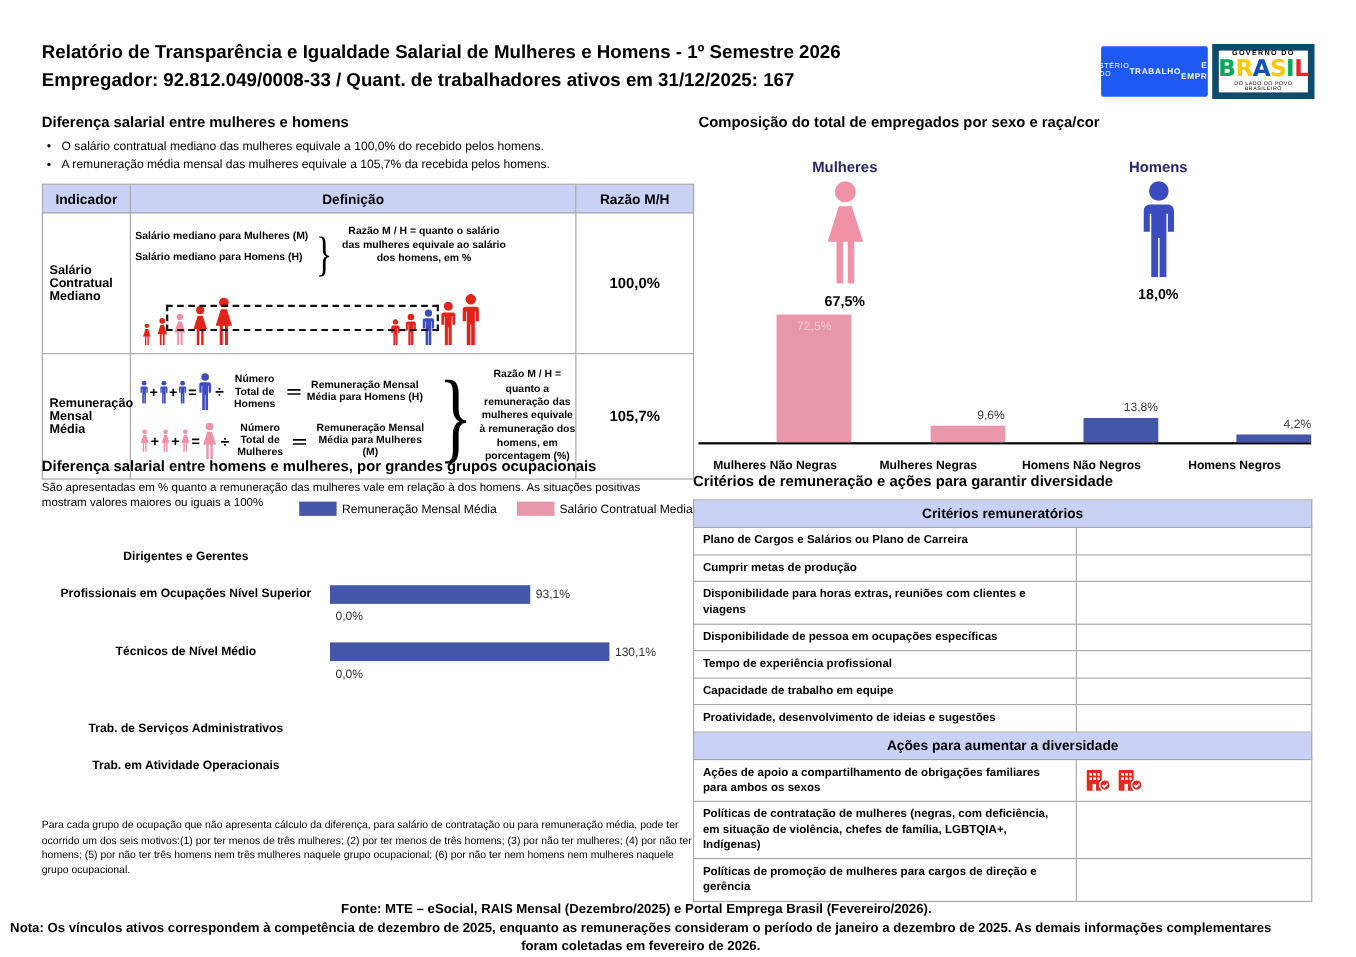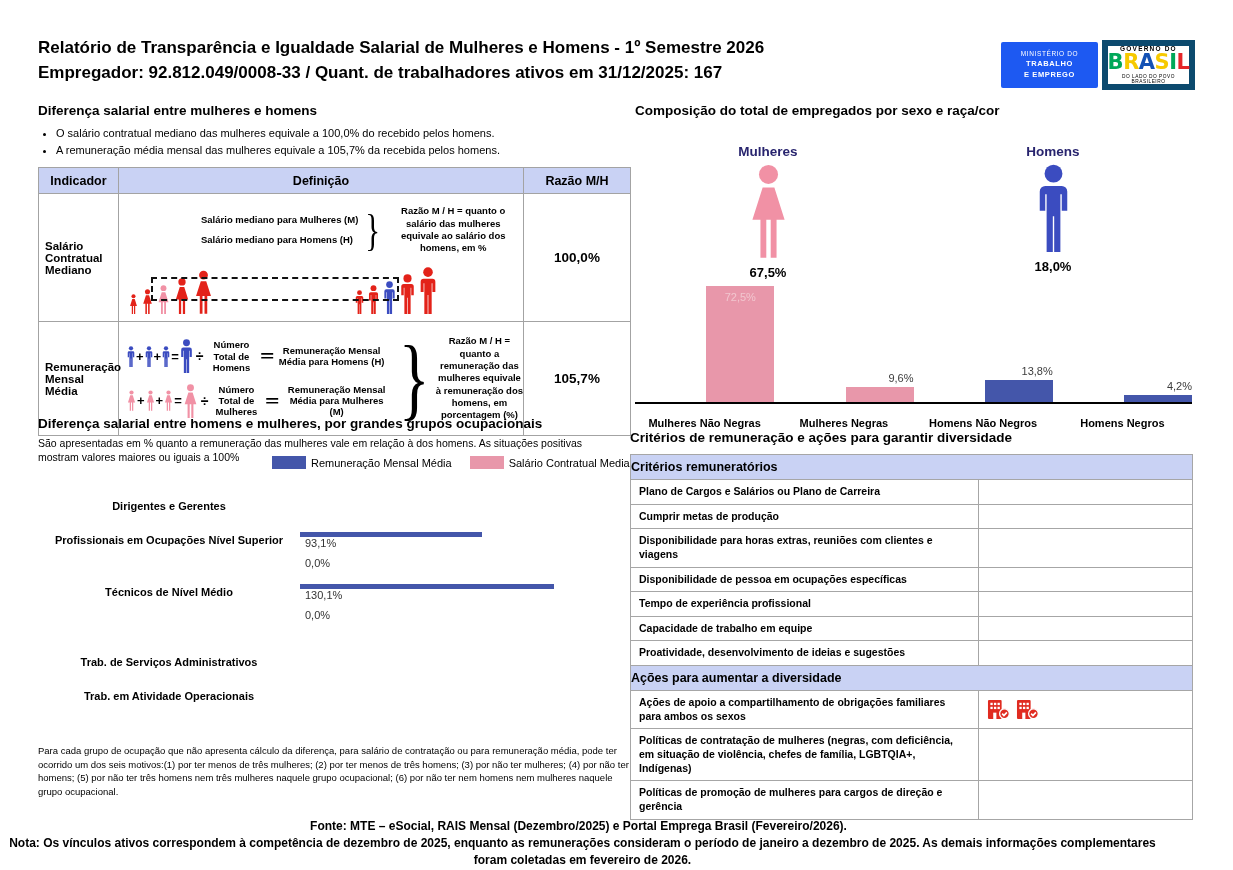--- a/index.html
+++ b/index.html
@@ -5,42 +5,42 @@
   * { margin:0; padding:0; box-sizing:border-box; }
   html,body { width:1233px; height:870px; }
   body {
     position:relative; background:#ffffff; overflow:hidden;
     font-family:"Liberation Sans", sans-serif; color:#000;
   }
 
   
   .header-titles { position:absolute; left:38px; top:36px; font-size:17px; font-weight:bold; line-height:1.45; }
   .mte-box { position:absolute; left:1001px; top:42px; width:97px; height:46px; background:#1d59f2; color:#fff;
-             display:flex; flex-direction:column; justify-content:center; align-items:center; text-align:center; border-radius:2px; }
+             display:flex; flex-direction:row; justify-content:center; align-items:center; text-align:center; border-radius:2px; }
   .mte1 { font-size:6.5px; letter-spacing:.6px; margin-bottom:2px; }
   .mte2 { font-size:7.5px; font-weight:bold; letter-spacing:.6px; line-height:1.35; }
   .gov-box { position:absolute; left:1102px; top:40px; width:93px; height:50px; background:#fff; border:6px solid #0c4a6e;
              display:flex; flex-direction:column; justify-content:flex-end; align-items:center; text-align:center; }
   .gov-top { font-size:6.5px; font-weight:bold; letter-spacing:1.2px; }
   .gov-name { font-size:21px; font-weight:900; line-height:1; letter-spacing:-.5px; font-family:"DejaVu Sans",sans-serif; }
   .gov-bottom { font-size:4.8px; letter-spacing:.5px; margin-top:1px; }
 
   
   .sec-sd { position:absolute; left:38px; top:103px; width:592px; }
   .sec-heading { font-size:13.5px; font-weight:bold; }
   .sd-bullets { margin:7px 0 0 18px; font-size:11px; line-height:1.5; }
   .sd-table { width:592px; border-collapse:collapse; margin-top:9px; table-layout:fixed; }
   .sd-table td, .sd-table th { border:1px solid #a3a3a3; }
   .sd-table th { background:#c9d2f4; height:26px; font-size:12.5px; font-weight:bold; text-align:center; }
   .ind-cell { font-weight:bold; font-size:11.5px; padding-left:6px; vertical-align:middle; }
   .ratio-cell { font-weight:bold; font-size:13.5px; text-align:center; vertical-align:middle; }
   .row-median { height:128px; } .row-mean { height:114px; }
 
   .def1 { padding:5px 4px 2px; }
-  .def1-top { display:flex; align-items:center; margin-left:78px; }
+  .def1-top { display:flex; align-items:flex-start; }
   .def1-lines { font-size:9.5px; font-weight:bold; line-height:2.1; white-space:nowrap; }
   .brace1 { font-size:44px; font-weight:300; font-family:"Liberation Serif",serif; transform:scaleX(.7); margin:0 4px; }
   .def1-note { width:152px; font-size:9.5px; font-weight:bold; text-align:center; line-height:1.3; }
   .fig-row { position:relative; display:flex; align-items:flex-end; height:56px; margin-top:2px; padding-left:6px; }
   .fig { display:block; margin-right:4px; }
   .group-gap { width:138px; }
   .dash-box { position:absolute; left:28px; top:19px; width:248px; height:24px; border:2px dashed #111; }
 
   .def2 { display:flex; align-items:center; padding:4px 0 4px 8px; }
   .formulas { display:flex; flex-direction:column; gap:10px; }
@@ -73,30 +73,30 @@
   .occ-sub { font-size:10.5px; width:548px; margin-top:5px; line-height:1.35; }
   .occ-legend { position:absolute; left:230px; top:40px; display:flex; gap:18px; align-items:center; background:#fff; padding-left:4px; }
   .leg-item { display:flex; align-items:center; gap:5px; font-size:11px; white-space:nowrap; }
   .leg-swatch { width:34px; height:13px; }
   .occ-chart { margin-top:16px; }
   .hrow { display:flex; height:52px; align-items:flex-start; }
   .hrow.empty { align-items:center; }
   .hlabel { width:262px; text-align:center; font-size:11px; font-weight:bold; line-height:1.2; padding-top:2px; }
   .hrow.empty .hlabel { padding-top:0; }
   .harea { flex:1; display:flex; flex-direction:column; gap:3px; }
-  .hsub { display:flex; align-items:flex-start; height:17px;flex-direction:column; }
+  .hsub { display:flex; align-items:center; height:17px; }
   .hbar { height:17px; }
   .hval { font-size:11px; color:#333; margin-left:5px; }
   .occ-footnote { font-size:9.5px; line-height:1.42; margin-top:4px; width:594px; }
 
   
   .sec-crit { position:absolute; left:630px; top:430px; width:562px; }
   .crit-table { width:562px; border-collapse:collapse; margin-top:9px; table-layout:fixed; }
   .crit-table td { border:1px solid #a6a6a6; }
-  .crit-head { background:#c9d2f4; font-weight:bold; font-size:12.5px; height:25px; }
+  .crit-head { background:#c9d2f4; font-weight:bold; font-size:12.5px; text-align:center; height:25px; }
   .crit-label { font-size:10.5px; font-weight:bold; padding:5px 8px; line-height:1.3; }
   .crit-value { padding:2px 8px; }
   .bld { width:24px; height:21px; margin-right:5px; vertical-align:middle; }
 
   
   .footer { position:absolute; left:0; top:818px; width:1157px; text-align:center; font-weight:bold; font-size:12px; line-height:1.42; }
   .nota { width:1165px; margin:0 auto; }
 
   
   .f-red   { fill:#e32219; }

